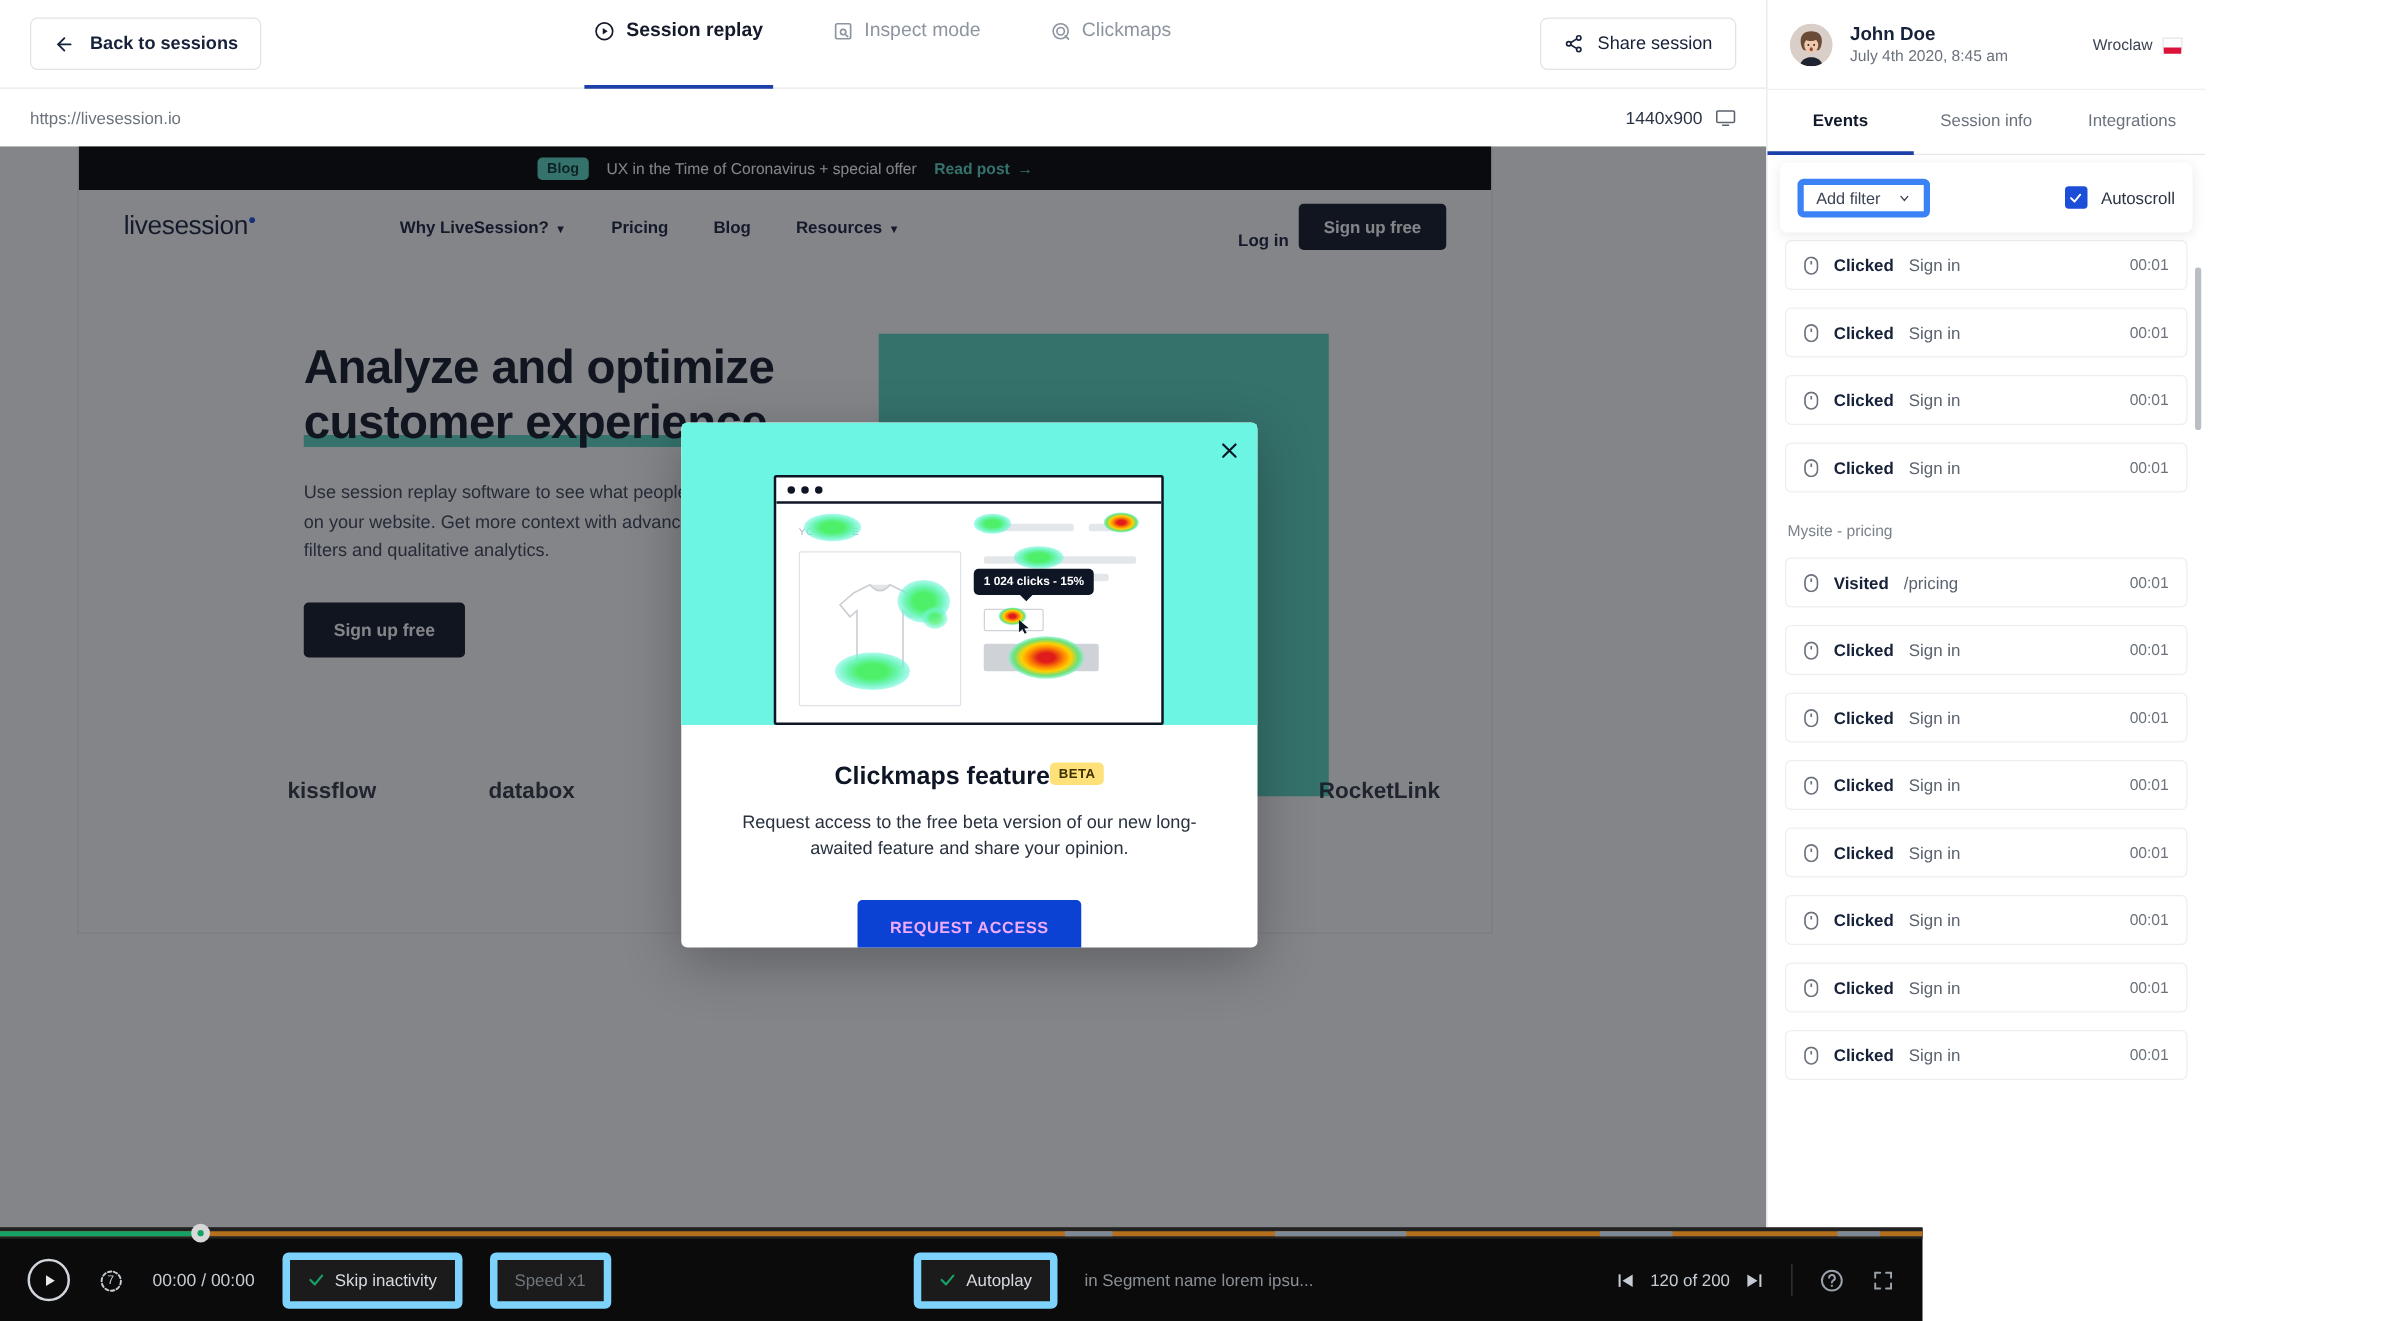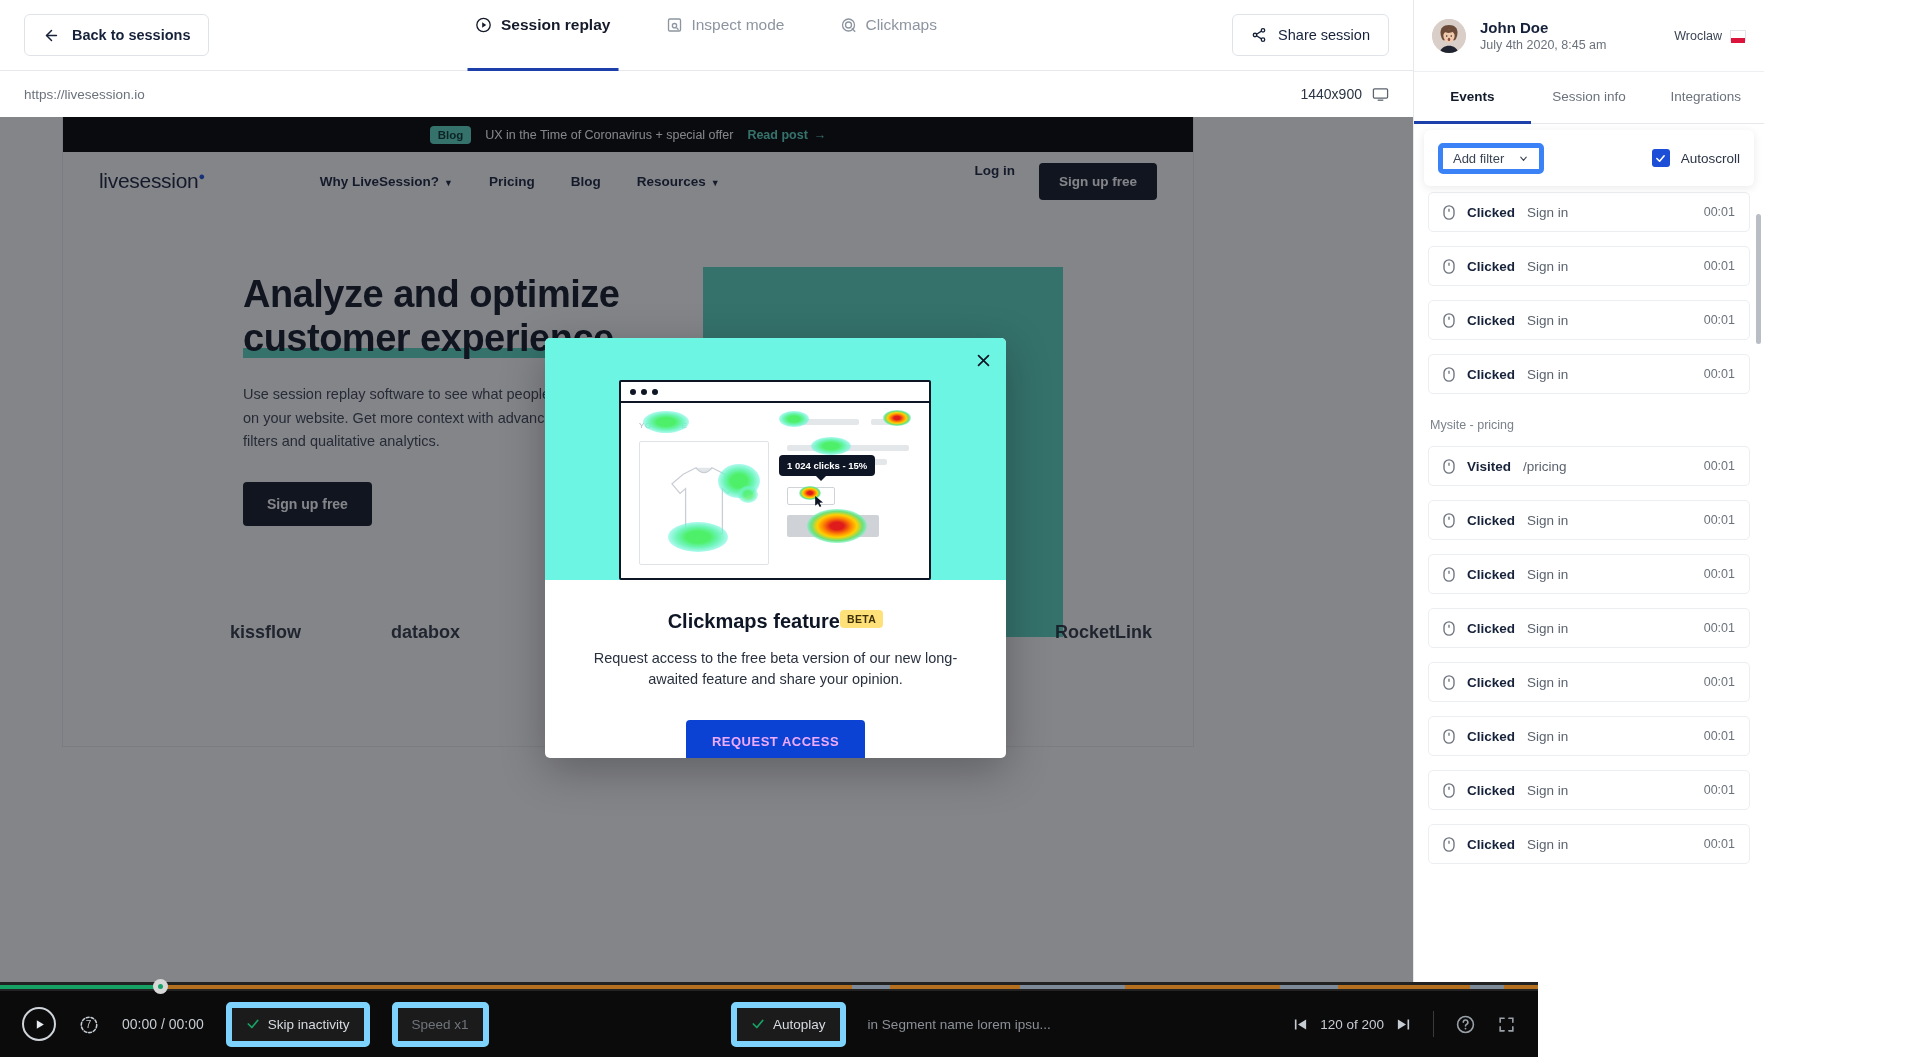--- a/index.html
+++ b/index.html
@@ -85,21 +85,21 @@
     height: 58px; display: flex; align-items: center; padding: 0 36px;
     gap: 0;
   }
   .logo { font-size: 21px; color: #16213a; letter-spacing: -.3px; }
   .logo sup { color: #1d4ed8; font-size: 11px; }
   .site-nav .links {
     display: flex; align-items: center; gap: 36px;
     margin-left: 115px; font-size: 13.5px; font-weight: 700; color: #16213a;
   }
   .site-nav .links .caret { font-size: 9px; margin-left: 5px; color: #16213a; }
-  .site-nav .right { margin-left: auto; display: flex; align-items: flex-start; gap: 24px; }
+  .site-nav .right { margin-left: auto; display: flex; align-items: flex-end; gap: 8px; }
   .btn-login { font-size: 13.5px; font-weight: 700; color: #16213a; }
   .btn-signup {
     background: #0e1525; color: #fff; font-size: 13.5px; font-weight: 700;
     padding: 11px 20px; border-radius: 4px;
   }
   .hero { padding: 62px 0 0 180px; }
   .hero h1 {
     font-size: 38px; line-height: 1.17; color: #0e1525; font-weight: 800;
     letter-spacing: -.5px; max-width: 560px; position: relative;
   }

